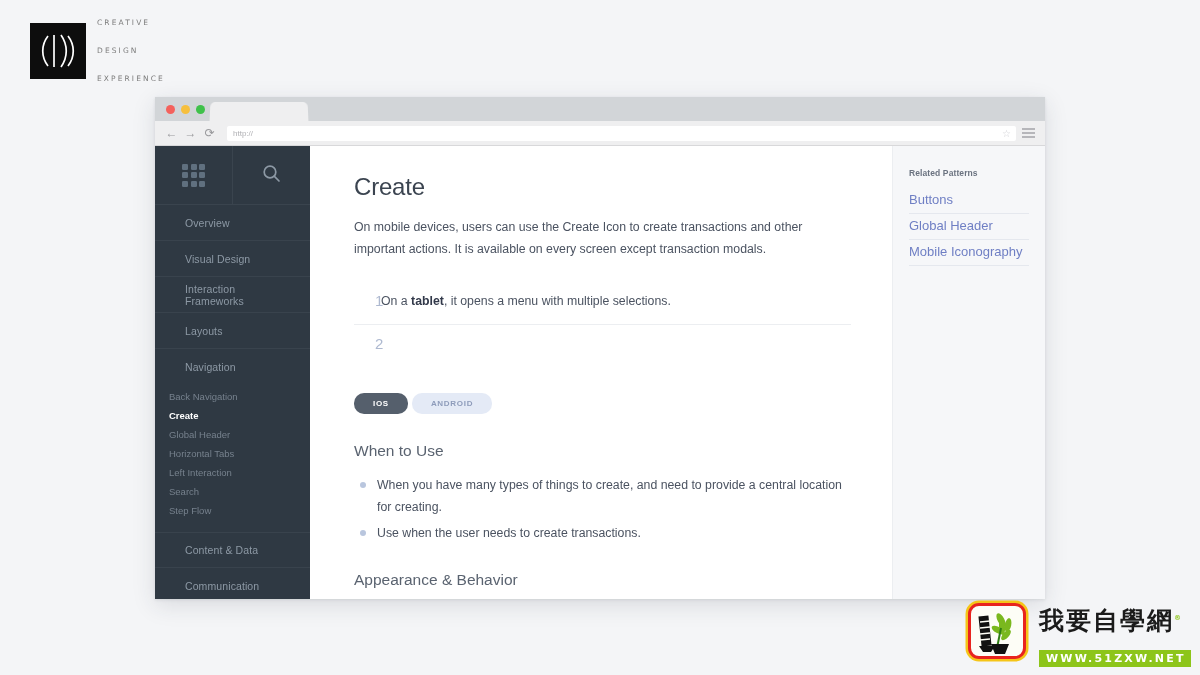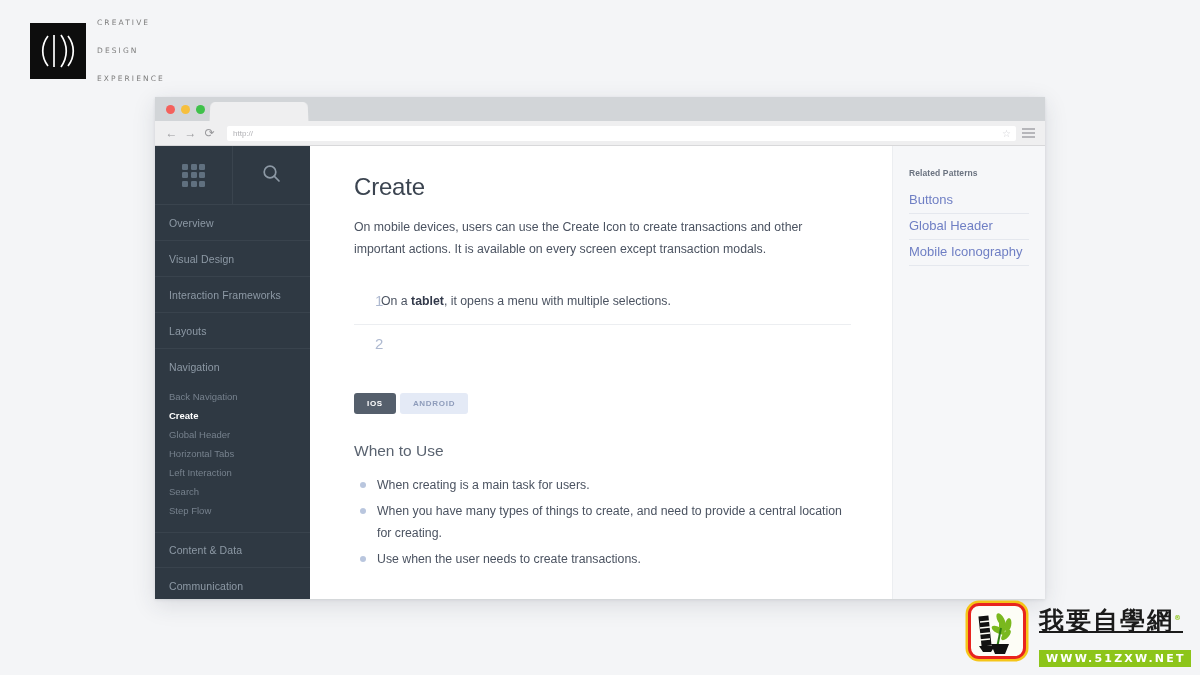--- a/index.html
+++ b/index.html
@@ -158,21 +158,21 @@
   .leftnav-top > div {
     flex: 1;
     display: flex;
     align-items: center;
     justify-content: center;
   }
   .grid-icon { display: grid; grid-template-columns: repeat(3, 6px); gap: 2.5px; }
   .grid-icon i { display: block; width: 6px; height: 6px; background: #60707f; border-radius: 1.2px; }
 
   .nav-section {
-    padding: 0 14px;
+    padding: 0 30px;
     height: 36px;
     display: flex;
     align-items: center;
     font-size: 10.5px;
     color: #8d99a5;
     border-bottom: 1px solid #39434d;
     letter-spacing: 0.1px;
   }
   .nav-section.expanded { border-bottom: none; color: #8d99a5; }
 
@@ -228,22 +228,22 @@
     color: #4b5361;
     line-height: 18px;
     padding-left: 3px;
   }
   .numrow .txt b { font-weight: bold; color: #32394a; }
 
   .platform-tabs { display: flex; gap: 4px; margin-bottom: 28px; }
   .ptab {
     font-size: 8px;
     letter-spacing: 0.7px;
-    padding: 6px 13px;
-    border-radius: 3px;
+    padding: 6px 19px;
+    border-radius: 10px;
     font-weight: bold;
   }
   .ptab.active { background: #555f6c; color: #ffffff; }
   .ptab.inactive { background: #e4eaf6; color: #8e9cbb; }
 
   h2.section-title {
     font-size: 15.5px;
     font-weight: normal;
     color: #5a6370;
     margin-bottom: 14px;
@@ -318,21 +318,20 @@
   }
   .wm-right { margin-left: 13px; padding-top: 3px; }
   .wm-cn {
     font-size: 25px;
     color: #1b1b1b;
     letter-spacing: 2px;
     font-family: "DejaVu Sans", sans-serif;
     font-weight: bold;
     line-height: 28px;
     white-space: nowrap;
-    text-decoration: underline;
   }
   .wm-url {
     margin-top: 15px;
     background: #8dc51a;
     color: #ffffff;
     font-size: 11px;
     font-weight: bold;
     letter-spacing: 2.2px;
     padding: 2px 5px 2px 7px;
     display: inline-block;
@@ -480,21 +479,20 @@
         </div>
       </div>
 
       <div class="platform-tabs">
         <div class="ptab active">IOS</div>
         <div class="ptab inactive">ANDROID</div>
       </div>
 
       <h2 class="section-title">When to Use</h2>
       <ul class="bullets">
-        <li>When creating is a main task for users.</li>
         <li>When you have many types of things to create, and need to provide a central location for creating.</li>
         <li>Use when the user needs to create transactions.</li>
       </ul>
 
       <h2 class="section-title">Appearance &amp; Behavior</h2>
     </main>
 
     <aside class="rightrail">
       <div class="rail-title">Related Patterns</div>
       <a class="rail-link">Buttons</a>

